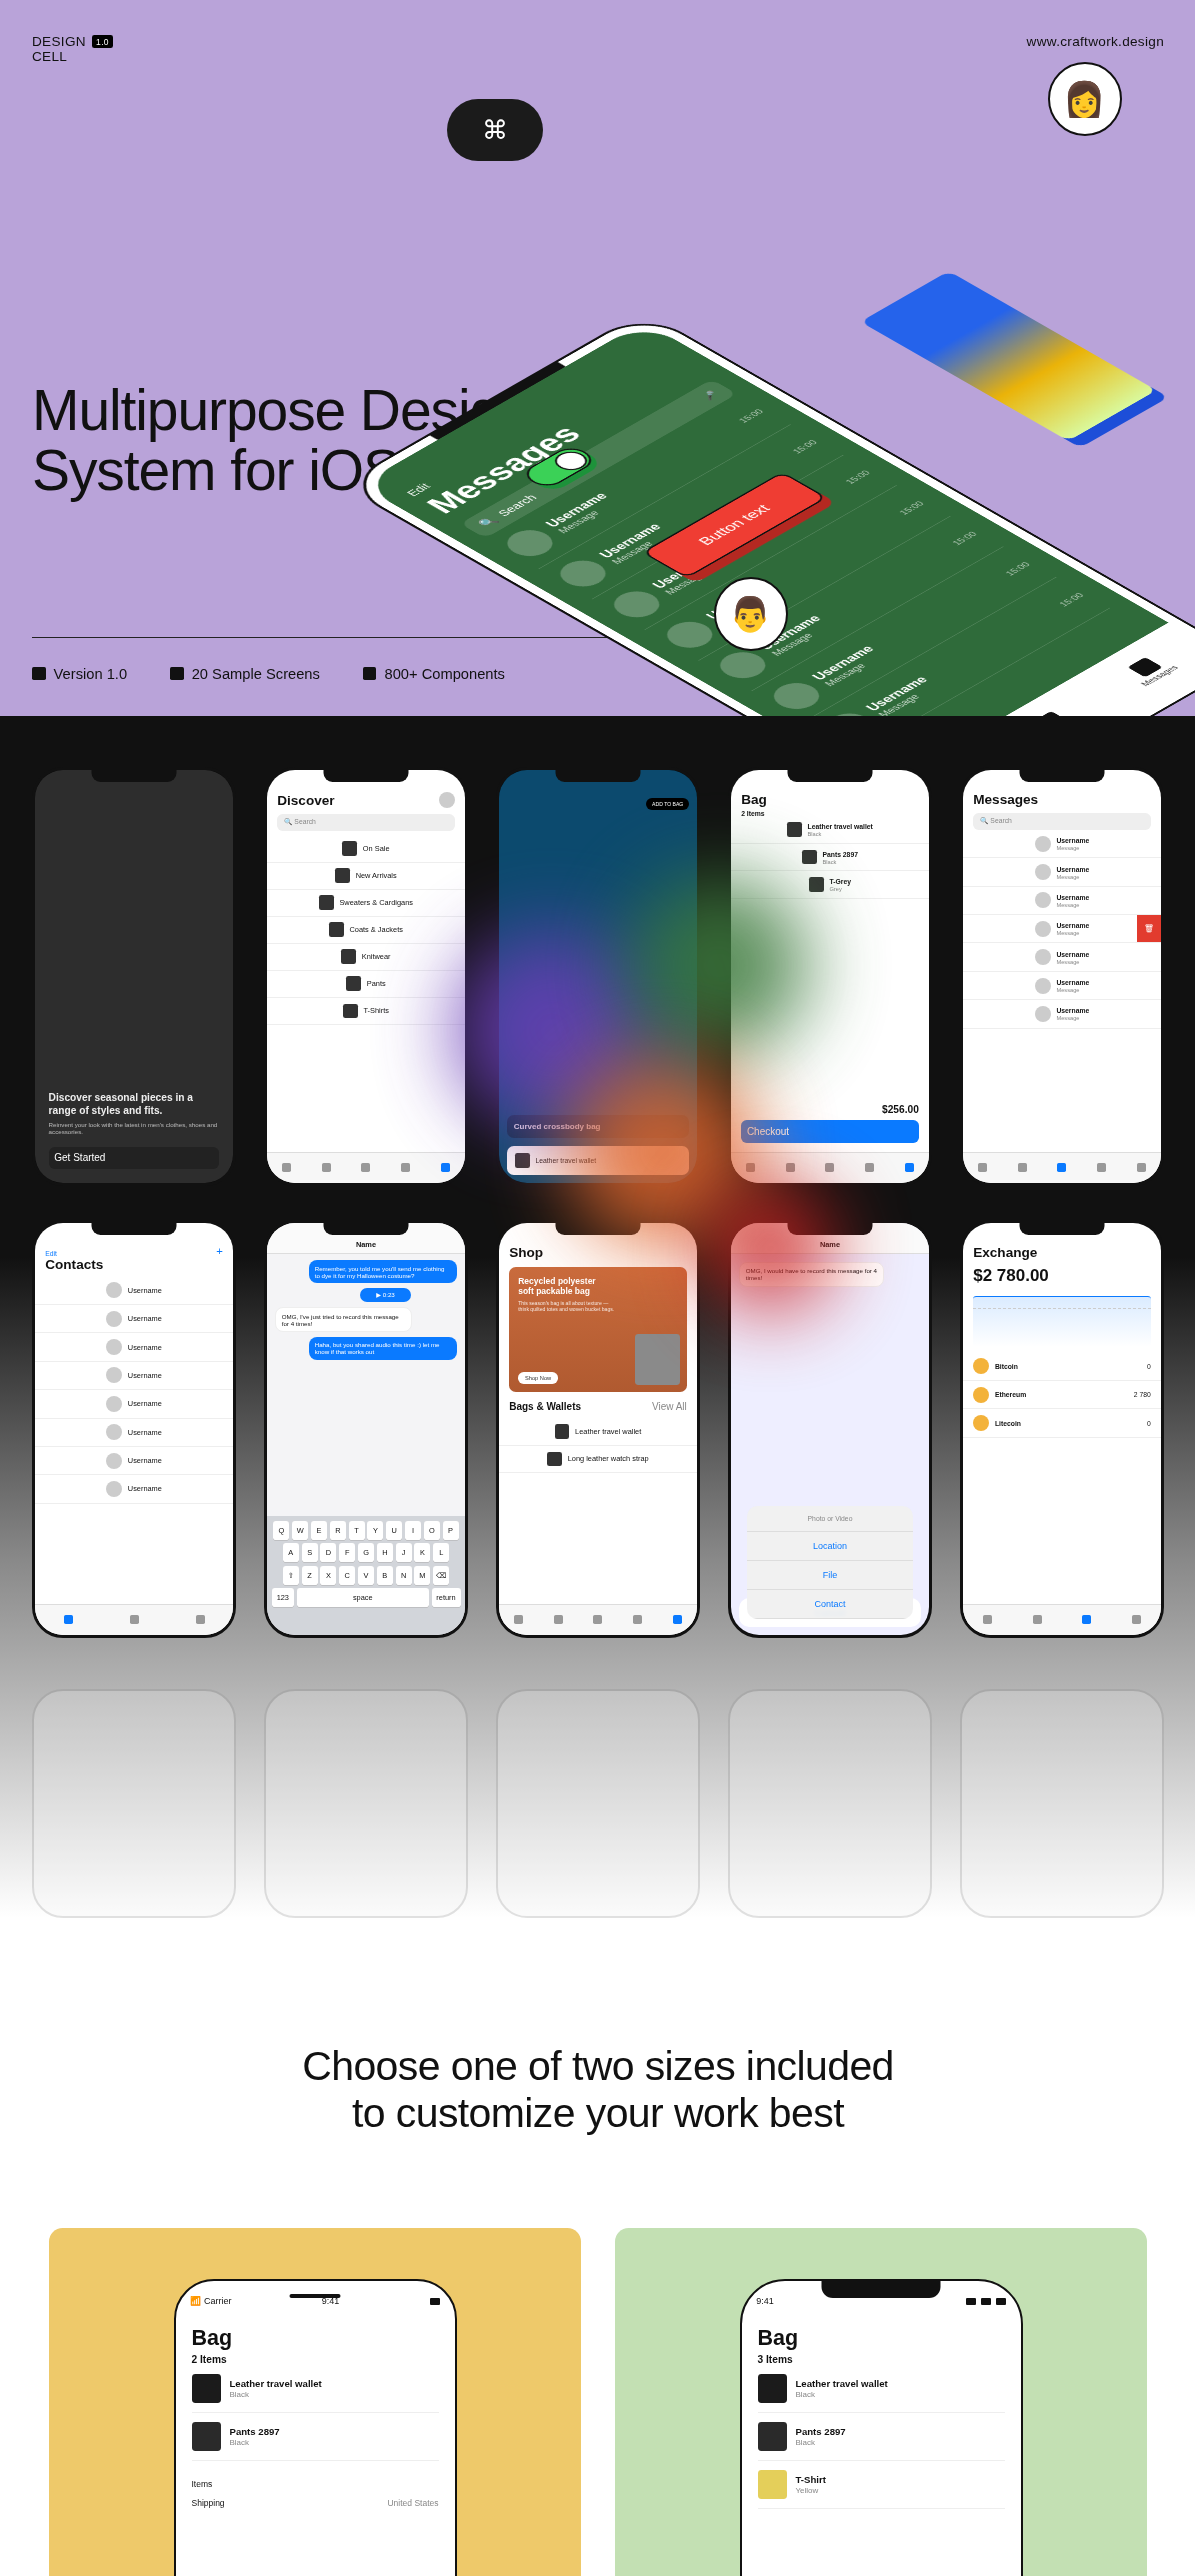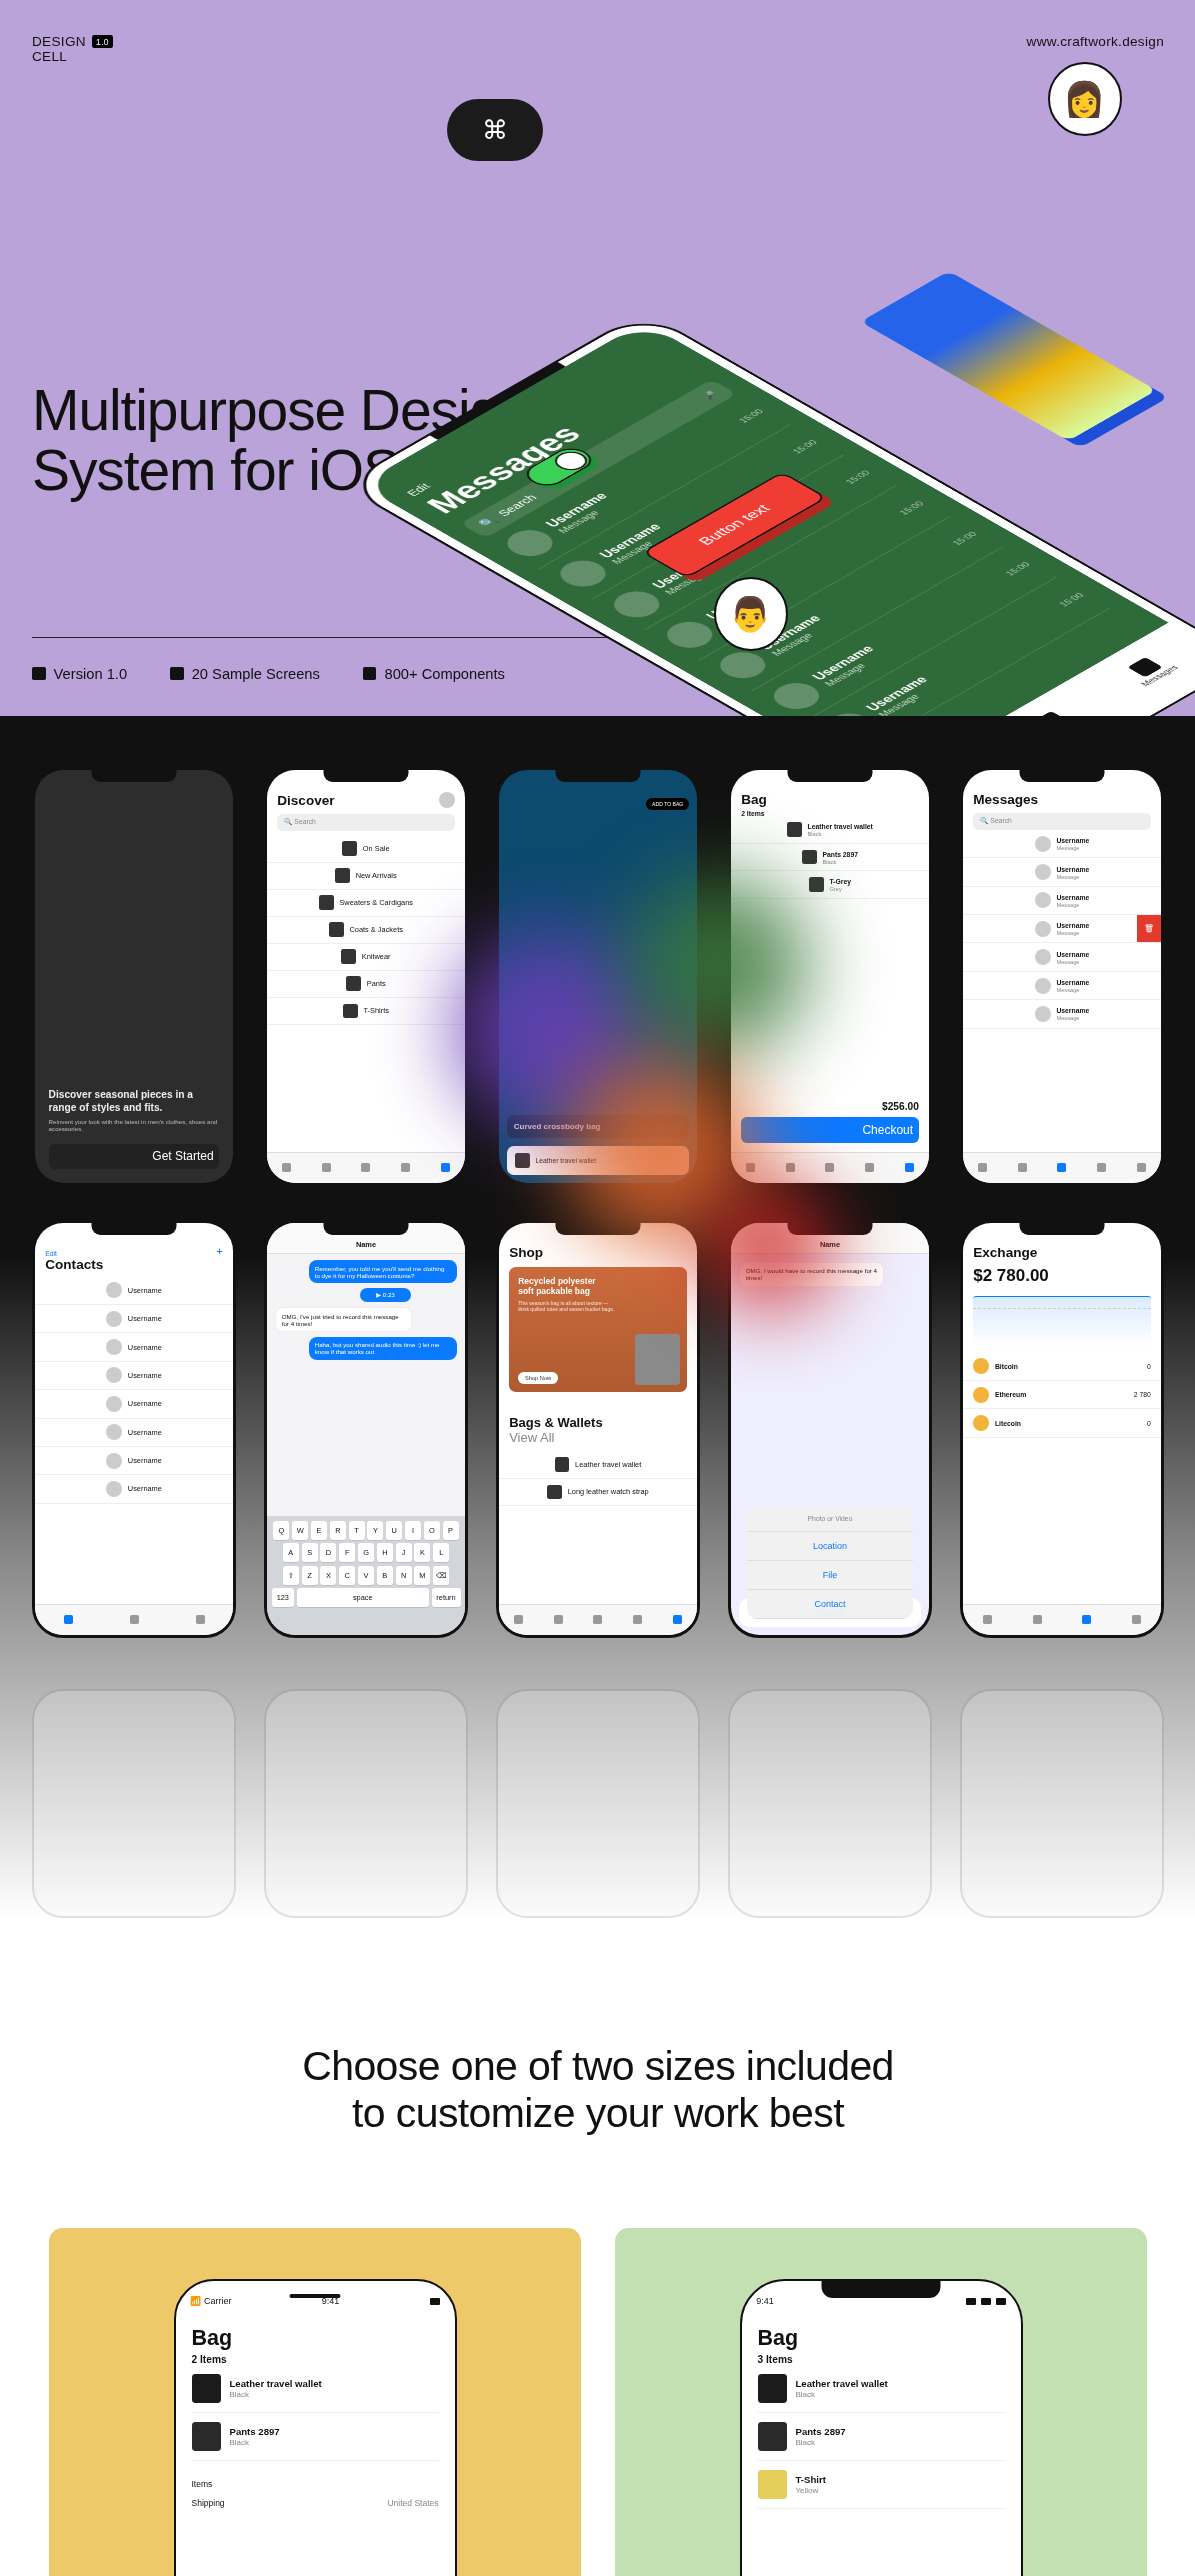--- a/index.html
+++ b/index.html
@@ -68,21 +68,21 @@
 .m-title { font-size: 13.6px; font-weight: 700; }
 .m-search { margin-top: 5.7px; background:#eee; border-radius: 5.7px; padding: 4.5px 6.8px; font-size: 6.8px; color:#888; }
 .m-list-row { display:flex; align-items:center; gap:5.7px; padding:5.7px 10.2px; border-bottom:0.6px solid #eee;justify-content:center; }
 .m-sq { width:14.7px; height:14.7px; background:#333; border-radius:2.3px; }
 .m-cir { width:16px; height:16px; border-radius:50%; background:#ccc; }
 .m-tabbar { position:absolute; bottom:0; left:0; right:0; height:31px; background:#f7f7f7; border-top:0.6px solid #ddd; display:flex; align-items:center; justify-content:space-around; font-size:5.1px; color:#888; }
 .m-tabbar span { text-align:center; }
 .m-tabbar .ico { display:block; width:9px; height:9px; background:#999; margin:0 auto 1.1px; border-radius:1.7px; }
 .m-tabbar .active { color:#0a7aff; }
 .m-tabbar .active .ico { background:#0a7aff; }
-.m-btn { background:#0a7aff; color:#fff; text-align:right; border-radius:5.7px; padding:5.7px; font-size:12px; font-weight:500; }
+.m-btn { background:#0a7aff; color:#fff; text-align:left; border-radius:5.7px; padding:5.7px; font-size:10px; font-weight:500; }
 .m-btn.dark { background:#222; }
 
 
 .blob { position:absolute; border-radius:50%; filter: blur(40px); opacity:.85; z-index:5; pointer-events:none; }
 .blob.purple { width:198px; height:198px; background:#6b3fb8; left:453px; top:215px; }
 .blob.green  { width:181px; height:181px; background:#3d7a3d; left:628px; top:159px; }
 .blob.orange { width:192px; height:192px; background:#e0682f; left:566px; top:340px; }
 .blob.red    { width:125px; height:125px; background:#c22; left:708px; top:470px; }
 
 
@@ -561,21 +561,21 @@
         <div class="mh">
             <div class="m-title">Shop</div>
           </div>
         <div style="padding:6.8px 10.2px;">
           <div class="shop-hero">
             <b><span>Recycled polyester</span><br><span>soft packable bag</span></b>
             <div style="font-size:5.1px; opacity:.85; margin-top:3.4px; max-width:102px;">This season's bag is all about texture — think quilted totes and woven bucket bags.</div>
             <div style="position:absolute; left:9px; bottom:8px; background:#fff; color:#333; font-size:5.7px; padding:2.8px 6.8px; border-radius:5.7px;">Shop Now</div>
             <div class="mini"></div>
           </div>
-          <div style="display:flex; justify-content:space-between; margin-top:23px; font-size:13px;flex-direction:column;">
+          <div style="display:flex; justify-content:space-between; margin-top:9px; font-size:10px;">
               <b>Bags &amp; Wallets</b>
               <span style="color:#888;">View All</span>
             </div>
         </div>
         <div id="m8-rows">
             <div class="m-list-row">
               <span class="m-sq"></span>
               <span>Leather travel wallet</span>
             </div>
             <div class="m-list-row">

